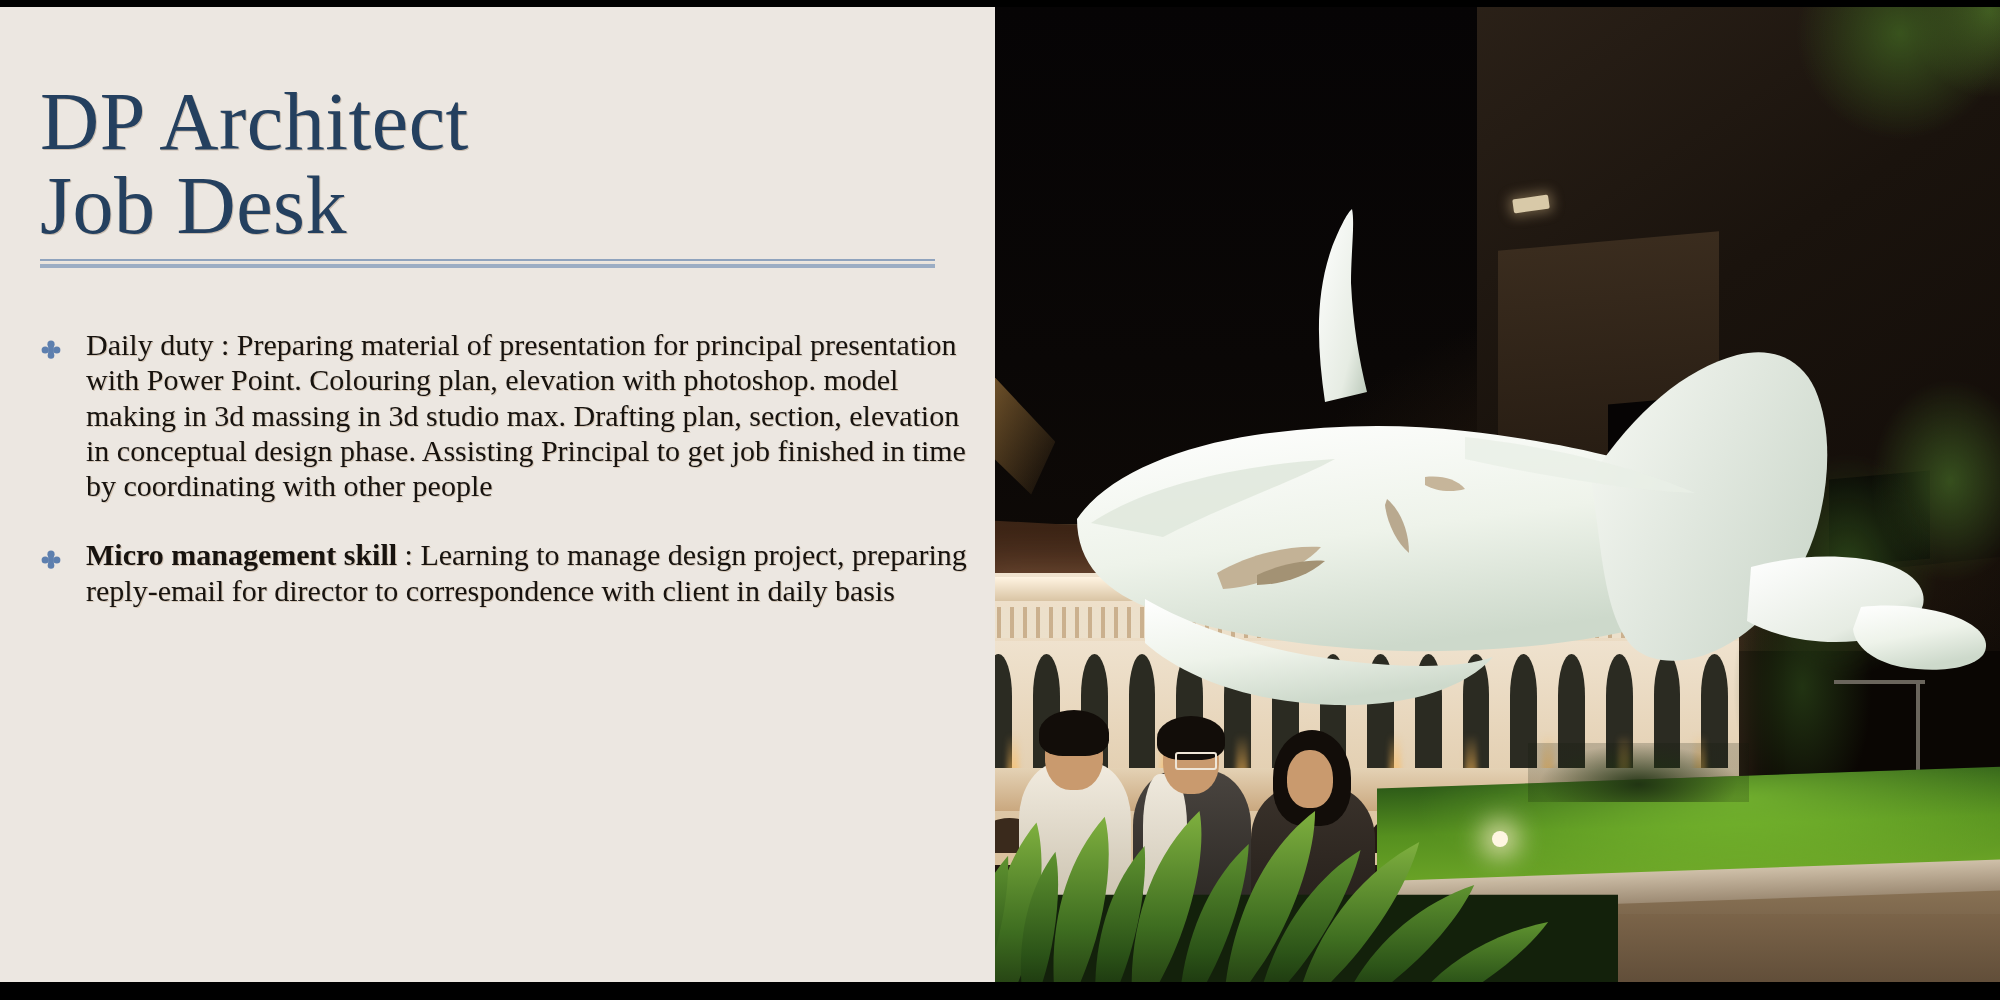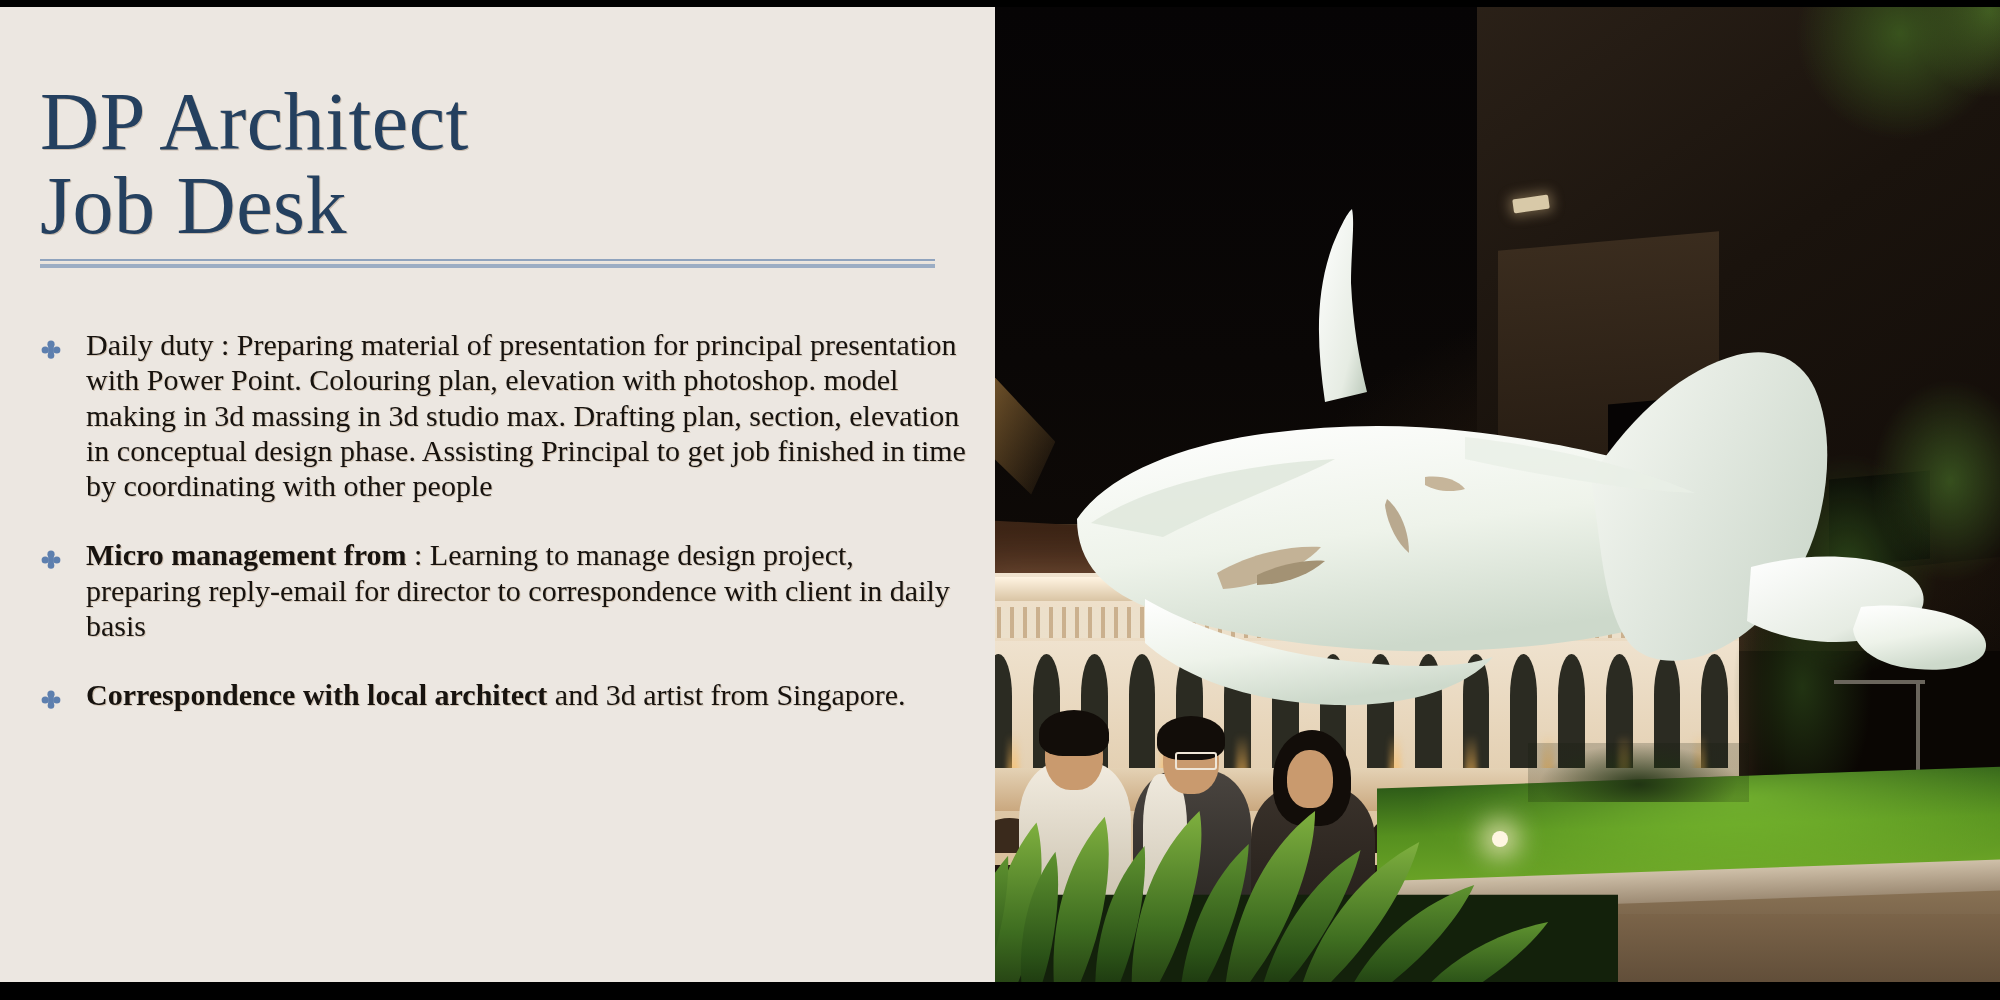--- a/index.html
+++ b/index.html
@@ -396,40 +396,24 @@
             <g fill="#5d7fae">
               <circle cx="11" cy="5.2" r="3.6"></circle>
               <circle cx="5.2" cy="11" r="3.6"></circle>
               <circle cx="16.8" cy="11" r="3.6"></circle>
               <circle cx="11" cy="16.4" r="3.3"></circle>
               <rect x="8.2" y="4" width="5.6" height="13" rx="1.4"></rect>
             </g>
           </svg>
         </span>
         <span class="bullet-text">
-          <span class="b-strong">Micro management from</span><span> : Learning to manage design project, preparing reply-email for director to correspondence with client in daily basis</span>
+          <span class="b-strong">Micro management skill</span><span> : Learning to manage design project, preparing reply-email for director to correspondence with client in daily basis</span>
         </span>
       </div>
 
-      <div class="bullet-item">
-        <span class="bullet-marker">
-          <svg viewBox="0 0 22 22" aria-hidden="true">
-            <g fill="#5d7fae">
-              <circle cx="11" cy="5.2" r="3.6"></circle>
-              <circle cx="5.2" cy="11" r="3.6"></circle>
-              <circle cx="16.8" cy="11" r="3.6"></circle>
-              <circle cx="11" cy="16.4" r="3.3"></circle>
-              <rect x="8.2" y="4" width="5.6" height="13" rx="1.4"></rect>
-            </g>
-          </svg>
-        </span>
-        <span class="bullet-text">
-          <span class="b-strong">Correspondence with local architect</span><span> and 3d artist from Singapore.</span>
-        </span>
-      </div>
 
     </div>
   </div>
 
   <div class="photo">
     <div class="photo-scene">
 
       <div class="sky"></div>
       <div class="bg-block"></div>
       <div class="bg-block-2"></div>

